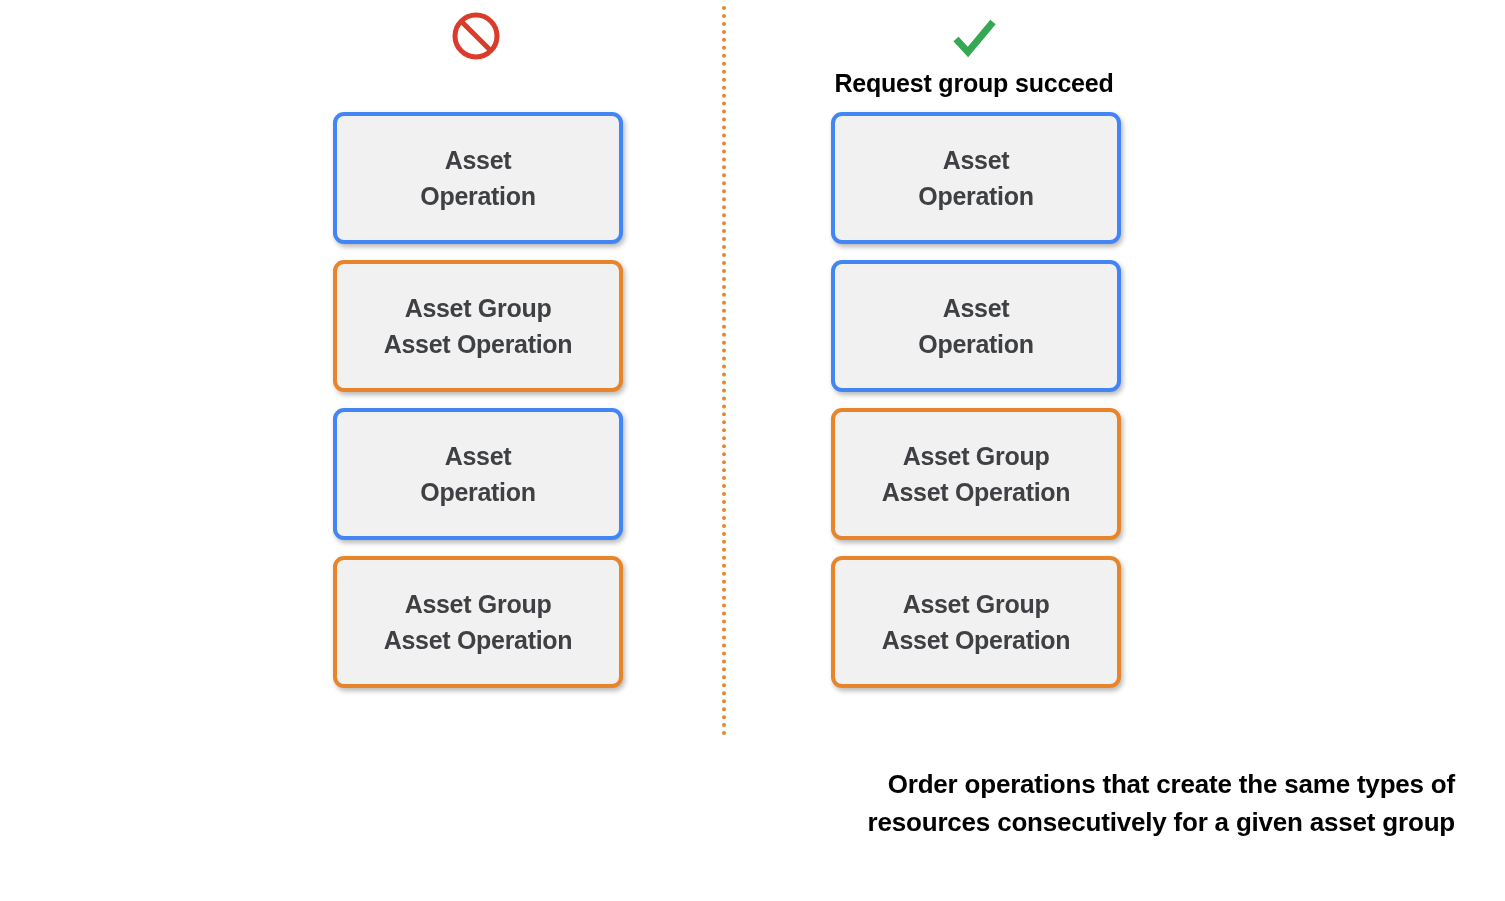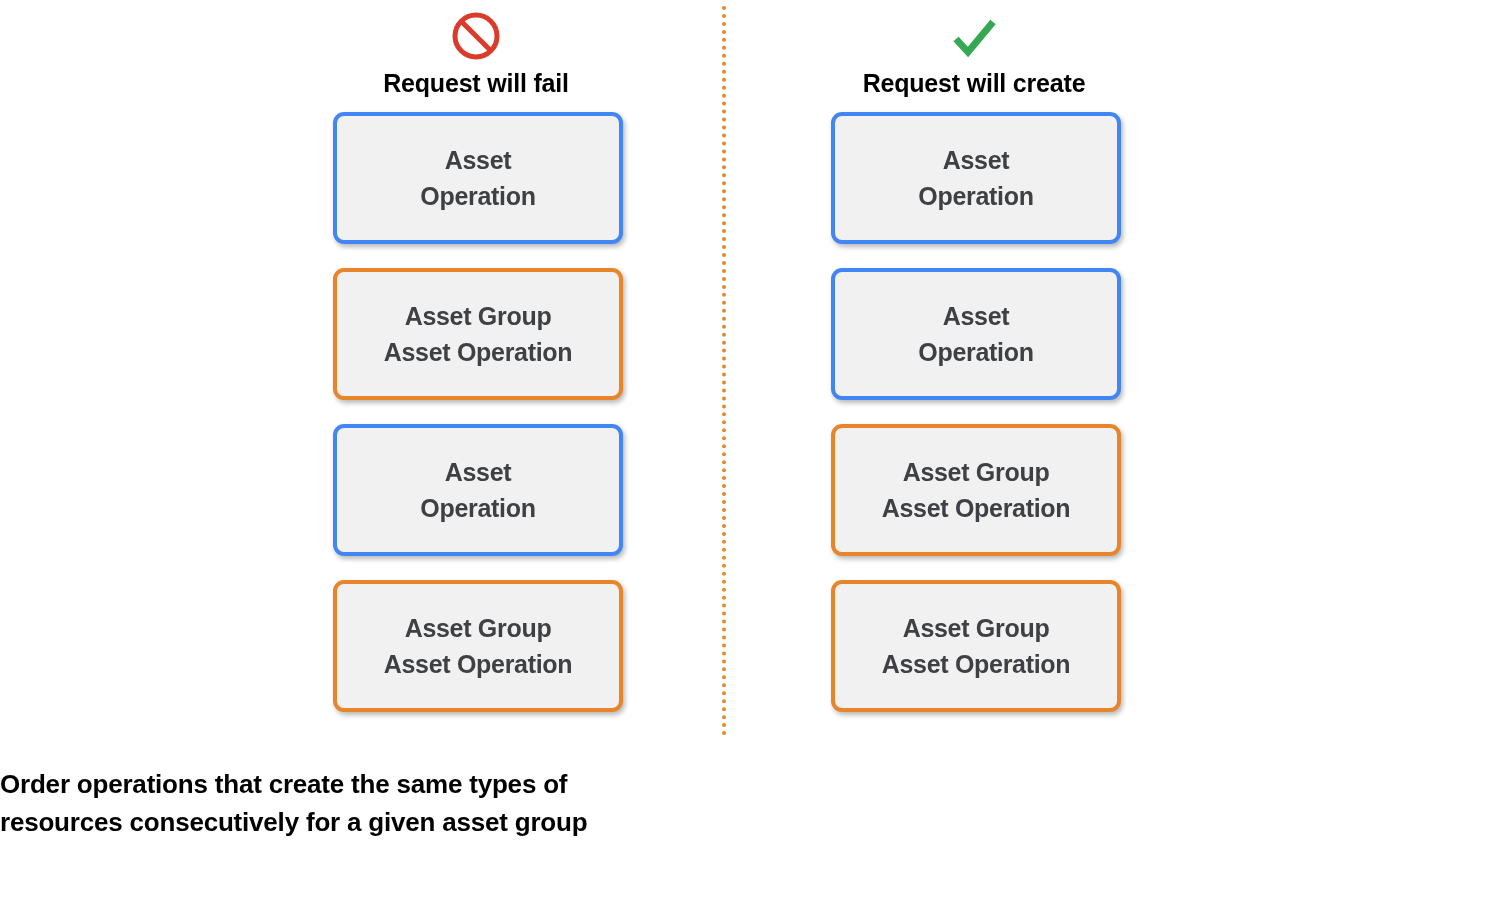--- a/index.html
+++ b/index.html
@@ -69,21 +69,21 @@
   .box-stack {
     position: absolute;
     top: 112px;
     left: 7px;
     width: 290px;
   }
   .box {
     box-sizing: border-box;
     width: 290px;
     height: 132px;
-    margin-bottom: 24px;
+    margin-bottom: 16px;
     background: #F1F1F1;
     border-radius: 11px;
     border: 4px solid #4285F4;
     box-shadow: 2px 3px 5px rgba(0,0,0,0.28);
     display: flex;
     align-items: center;
     justify-content: center;
     text-align: center;
   }
   .box.blue   { border-color: #4285F4; }
@@ -99,21 +99,21 @@
     white-space: pre-line;
     padding: 0 6px;
   }
 
   
   .caption {
     position: absolute;
     left: 0;
     top: 765px;
     width: 1455px;
-    text-align: left;
+    text-align: right;
     font-size: 26px;
     font-weight: bold;
     color: #000000;
     line-height: 38px;
     letter-spacing: -0.2px;
     white-space: pre-line;
   }
 </style>
 </head>
 <body>
@@ -122,21 +122,20 @@
 
   <div class="divider"></div>
 
   <div class="column left">
 
     <div class="col-header">
       <svg class="status-icon" viewBox="0 0 56 56">
         <circle cx="28" cy="28" r="21" fill="none" stroke="#DB3B2B" stroke-width="5"></circle>
         <line x1="13.2" y1="13.2" x2="42.8" y2="42.8" stroke="#DB3B2B" stroke-width="5" stroke-linecap="butt"></line>
       </svg>
-      <span class="col-title">Request will fail</span>
     </div>
 
     <div class="box-stack">
       <div class="box blue">
         <span class="box-label">Asset
 Operation</span>
       </div>
       <div class="box orange">
         <span class="box-label">Asset Group
 Asset Operation</span>
@@ -151,21 +150,21 @@
       </div>
     </div>
   </div>
 
   <div class="column right">
 
     <div class="col-header">
       <svg class="status-icon" viewBox="0 0 56 56">
         <polyline points="10,31 22,44 47,14" fill="none" stroke="#34A853" stroke-width="7" stroke-linecap="butt" stroke-linejoin="miter"></polyline>
       </svg>
-      <span class="col-title">Request will create</span>
+      <span class="col-title">Request group succeed</span>
     </div>
 
     <div class="box-stack">
       <div class="box blue">
         <span class="box-label">Asset
 Operation</span>
       </div>
       <div class="box blue">
         <span class="box-label">Asset
 Operation</span>

